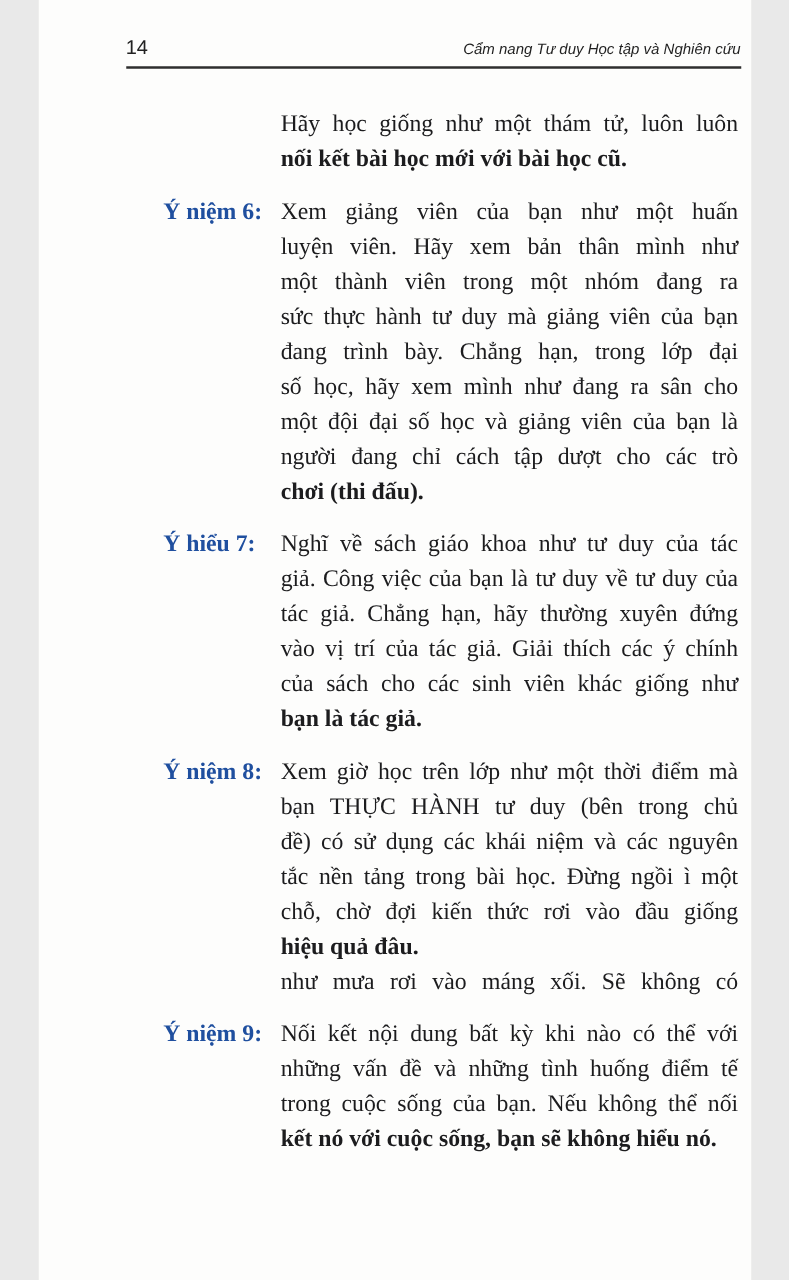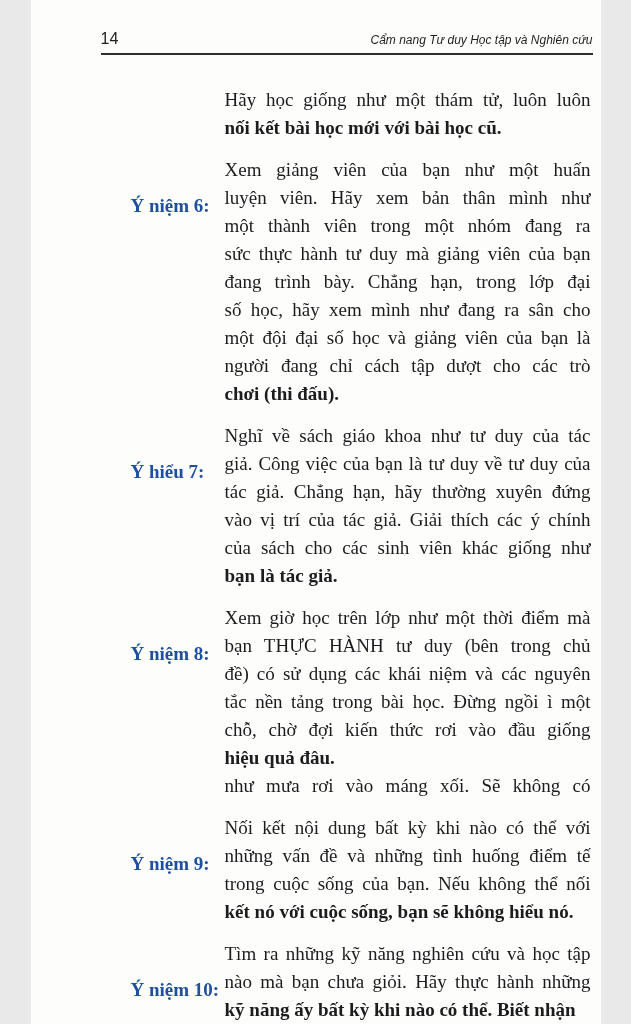--- a/index.html
+++ b/index.html
@@ -25,21 +25,20 @@
   .body {
     position:absolute; top:86px; left:100px; width:460px;
   }
   .item { display:flex; margin-bottom:14px; }
   .label {
     flex:0 0 94px; width:94px;
     color:var(--label-blue, #1f4f9f);
     font-weight:bold;
     font-size:19px; line-height:28px;
     white-space:nowrap;
-    margin-top:36px;
   }
   .lines { flex:1 1 auto; font-size:19px; line-height:28px; }
   .line { text-align:justify; text-align-last:justify; }
   .line.last { text-align-last:left;font-weight:bold; }
 </style>
 </head>
 <body>
 
 <div class="page">
   <div class="header">
@@ -98,23 +97,15 @@
   <div class="item">
     <div class="label">Ý niệm 9:</div>
     <div class="lines">
             <div class="line">Nối kết nội dung bất kỳ khi nào có thể với</div>
             <div class="line">những vấn đề và những tình huống điểm tế</div>
             <div class="line">trong cuộc sống của bạn. Nếu không thể nối</div>
             <div class="line last">kết nó với cuộc sống, bạn sẽ không hiểu nó.</div>
           </div>
   </div>
 
-  <div class="item">
-    <div class="label">Ý niệm 10:</div>
-    <div class="lines">
-            <div class="line">Tìm ra những kỹ năng nghiên cứu và học tập</div>
-            <div class="line">nào mà bạn chưa giỏi. Hãy thực hành những</div>
-            <div class="line last">kỹ năng ấy bất kỳ khi nào có thể. Biết nhận</div>
-          </div>
-  </div>
 </div>
   </div>
 </div>
 
 </body></html>

